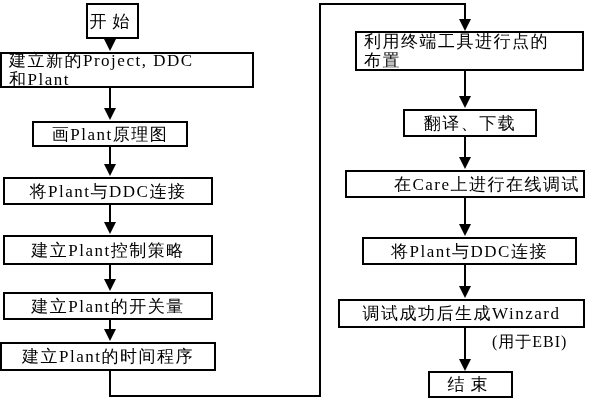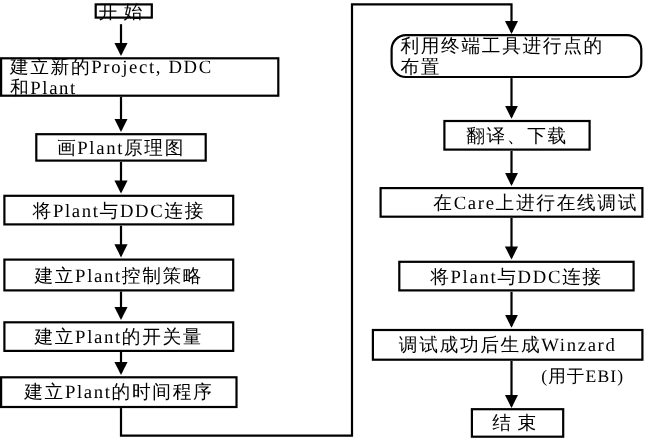--- a/index.html
+++ b/index.html
@@ -83,36 +83,36 @@
 
     <polyline points="110,370 110,396 320,396 320,4 465,4 465,29" marker-end="url(#arrow)"></polyline>
 
     <line x1="465" y1="71" x2="465" y2="106" marker-end="url(#arrow)"></line>
     <line x1="465" y1="137" x2="465" y2="167" marker-end="url(#arrow)"></line>
     <line x1="465" y1="198" x2="465" y2="234" marker-end="url(#arrow)"></line>
     <line x1="465" y1="265" x2="465" y2="296" marker-end="url(#arrow)"></line>
     <line x1="465" y1="328" x2="465" y2="369" marker-end="url(#arrow)"></line>
   </svg>
 
-  <div class="node terminal" style="left:86px; top:3px; width:53px; height:14px;">开始</div>
+  <div class="node terminal" style="left:86px; top:3px; width:53px; height:36px;">开始</div>
 
   <div class="node multiline" style="left:0px; top:52px; width:254px; height:36px;">建立新的Project, DDC
 和Plant</div>
 
   <div class="node" style="left:32px; top:121px; width:156px; height:26px;">画Plant原理图</div>
 
   <div class="node" style="left:3px; top:177px; width:210px; height:28px;">将Plant与DDC连接</div>
 
   <div class="node" style="left:3px; top:235px; width:210px; height:30px;">建立Plant控制策略</div>
 
   <div class="node" style="left:0px; top:342px; width:216px; height:29px;">建立Plant的时间程序</div>
 
   <div class="node" style="left:3px; top:292px; width:210px; height:28px;">建立Plant的开关量</div>
 
-  <div class="node multiline" style="left:355px; top:31px; width:229px; height:40px;border-radius:14px;">利用终端工具进行点的
+  <div class="node multiline" style="left:355px; top:31px; width:229px; height:40px;">利用终端工具进行点的
 布置</div>
 
   <div class="node" style="left:403px; top:109px; width:134px; height:28px;">翻译、下载</div>
 
   <div class="node" style="left:345px; top:170px; width:240px; height:28px;padding-left:44px;">在Care上进行在线调试</div>
 
   <div class="node" style="left:362px; top:237px; width:215px; height:28px;">将Plant与DDC连接</div>
 
   <div class="node" style="left:338px; top:299px; width:247px; height:29px;">调试成功后生成Winzard</div>
 

